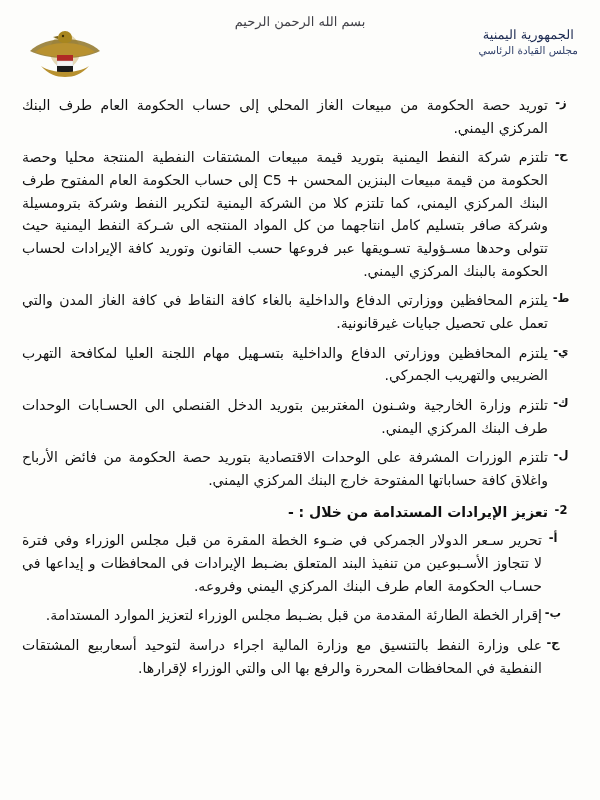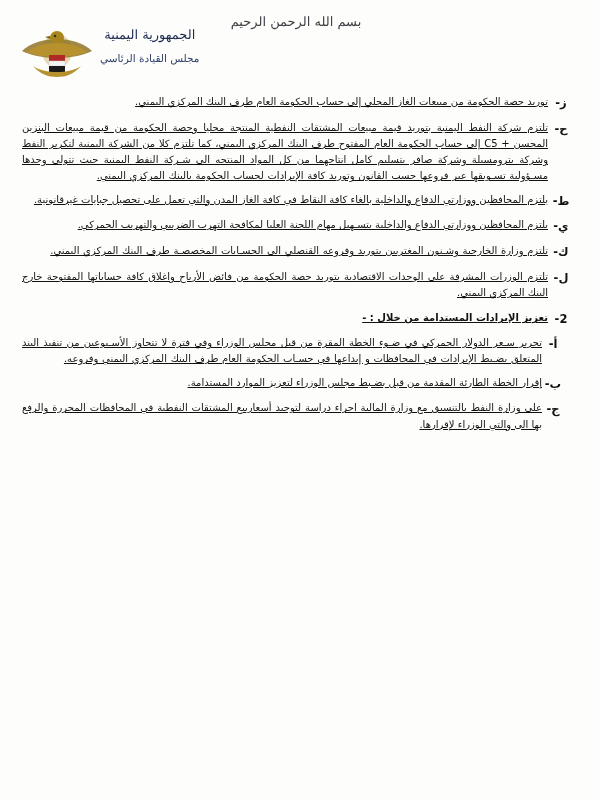--- a/index.html
+++ b/index.html
@@ -19,35 +19,36 @@
     width: 600px;
     height: 800px;
     background: #fdfdfb;
     box-sizing: border-box;
   }
 
   
   .header {
     position: relative;
     height: 92px;
-    padding: 8px 22px 0 14px;
+    padding: 8px 22px 0 22px;
     box-sizing: border-box;
   }
   .basmala {
     text-align: center;
     font-family: "DejaVu Serif", "Liberation Serif", serif;
     font-size: 13px;
     color: #2b2b33;
     letter-spacing: 0px;
     margin: 6px 0 0 0;
     opacity: .9;
   }
   .header-row {
     display: flex;
     flex-direction: row-reverse;
+    justify-content: space-between;
     align-items: flex-start;
     margin-top: -4px;
   }
   .emblem {
     width: 86px;
     height: 54px;
     position: relative;
     flex: 0 0 auto;
   }
   .emblem svg { display:block; }
@@ -61,21 +62,21 @@
     font-family: "DejaVu Serif", "Liberation Serif", serif;
     font-size: 13px;
     color: #1d2b52;
     line-height: 1.3;
     white-space: nowrap;
   }
   .org-sub {
     font-family: "DejaVu Serif", "Liberation Serif", serif;
     font-size: 10.5px;
     color: #2f3f69;
-    margin-top: 8px;
+    margin-top: 0;
     white-space: nowrap;
   }
 
   
   .content {
     padding: 2px 26px 0 22px;
     box-sizing: border-box;
   }
   .item {
     display: flex;
@@ -90,27 +91,26 @@
     font-size: 11.5px;
     font-weight: bold;
     color: #111;
     line-height: 1.55;
     padding-top: 1px;
     font-family: "DejaVu Sans", "Liberation Sans", sans-serif;
   }
   .marker.wide { width: 22px; }
   .text {
     flex: 1 1 auto;
-    font-size: 10px;
+    font-size: 14px;
     line-height: 1.62;
     text-align: justify;
     text-align-last: right;
     color: #111;
     font-family: "DejaVu Sans", "Liberation Sans", sans-serif;
-    text-decoration: underline;
   }
   .text.justify-spread {
     text-align: justify;
     word-spacing: 0.5px;
   }
   .section-head {
     display: flex;
     flex-direction: row;
     align-items: flex-start;
     margin: 9px 0 6px 0;
@@ -181,21 +181,21 @@
       <div class="text">يلتزم المحافظين ووزارتي الدفاع والداخلية بالغاء كافة النقاط في كافة الغاز المدن والتي تعمل على تحصيل جبايات غيرقانونية.</div>
     </div>
 
     <div class="item">
       <div class="marker">ي-</div>
       <div class="text">يلتزم المحافظين ووزارتي الدفاع والداخلية بتسـهيل مهام اللجنة العليا لمكافحة التهرب الضريبي والتهريب الجمركي.</div>
     </div>
 
     <div class="item">
       <div class="marker">ك-</div>
-      <div class="text justify-spread">تلتزم وزارة الخارجية وشـنون المغتربين بتوريد وفروعه القنصلي الى الحسـابات المخصصـة طرف البنك المركزي اليمني.</div>
+      <div class="text justify-spread">تلتزم وزارة الخارجية وشـنون المغتربين بتوريد الدخل القنصلي الى الحسـابات الوحدات طرف البنك المركزي اليمني.</div>
     </div>
 
     <div class="item">
       <div class="marker">ل-</div>
       <div class="text">تلتزم الوزرات المشرفة على الوحدات الاقتصادية بتوريد حصة الحكومة من فائض الأرباح واغلاق كافة حساباتها المفتوحة خارج البنك المركزي اليمني.</div>
     </div>
 
     <div class="section-head">
       <div class="marker">2-</div>
       <div class="text">تعزيز الإيرادات المستدامة من خلال : -</div>

